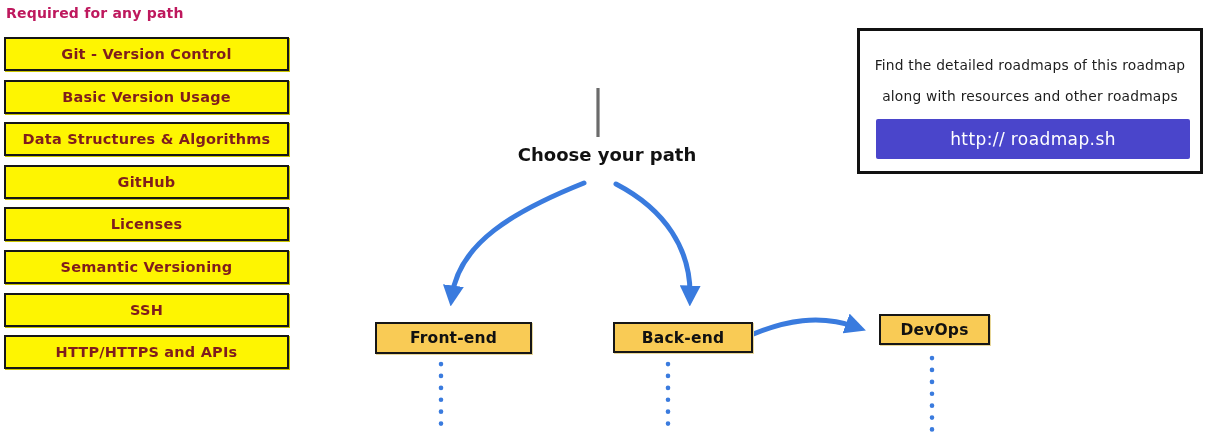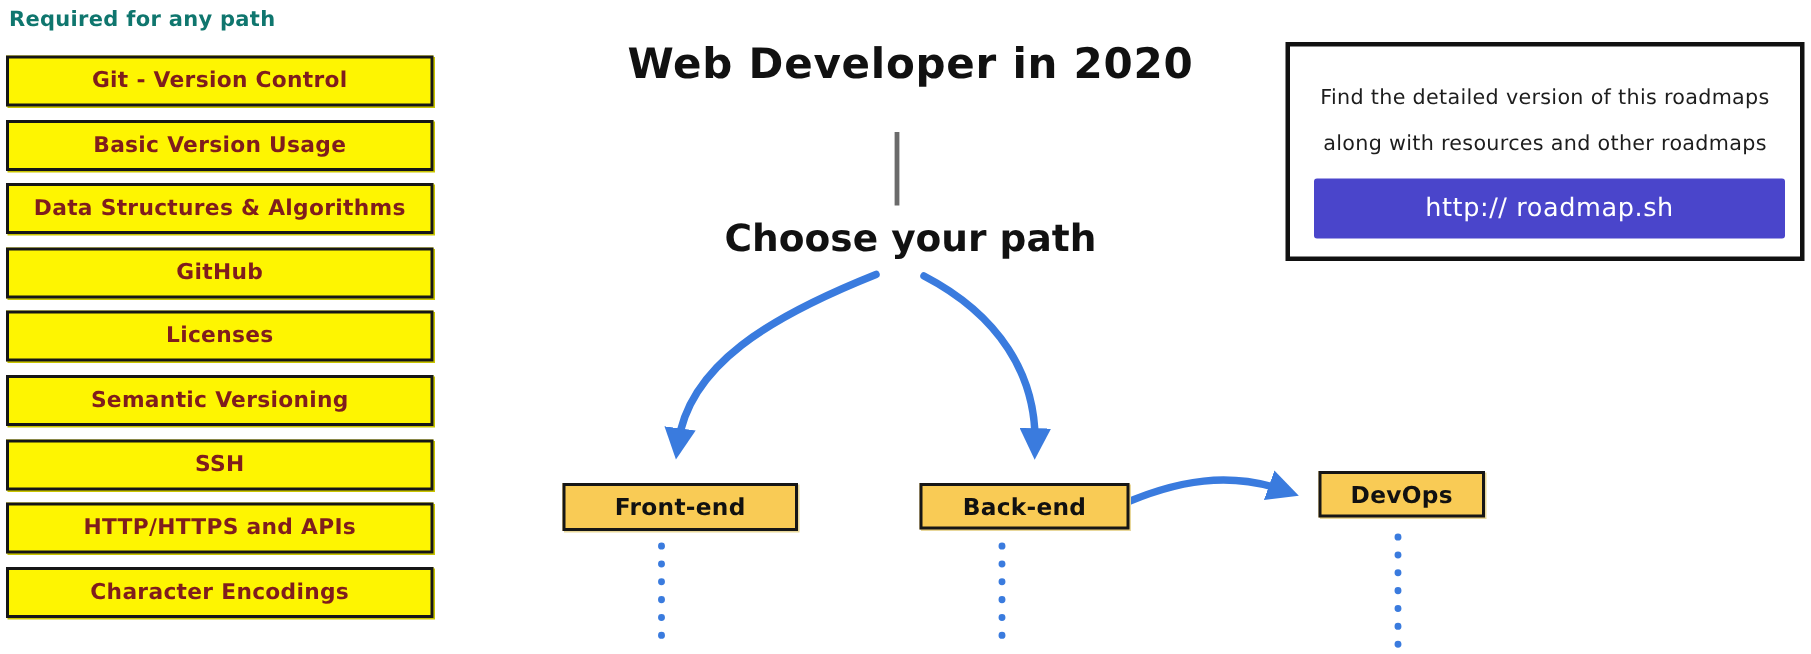--- a/index.html
+++ b/index.html
@@ -16,21 +16,21 @@
   }
   .stage{
     position:relative;
     width:1207px;height:436px;
     background:#ffffff;
     overflow:hidden;
   }
   
   .req-title{
     position:absolute;left:6px;top:5px;
-    font-size:14px;font-weight:bold;color:#0f766e;
+    font-size:14px;font-weight:bold;color:#be185d;
     letter-spacing:0.2px;
   }
   .req-list{
     position:absolute;left:4px;top:37px;width:285px;
   }
   .req-item{
     height:34px;
     margin-bottom:8.6px;
     background:var(--yellow);
     border:2.5px solid var(--ink);
@@ -43,21 +43,21 @@
   
   .main-title{
     position:absolute;left:412px;top:26px;width:390px;
     text-align:center;
     font-size:28px;font-weight:bold;color:#111;
     letter-spacing:0.5px;
   }
   .choose-label{
     position:absolute;left:412px;top:144px;width:390px;
     text-align:center;
-    font-size:25px;font-weight:bold;color:#111;
+    font-size:18px;font-weight:bold;color:#111;
   }
   svg.overlay{
     position:absolute;left:0;top:0;width:1207px;height:436px;
     pointer-events:none;
   }
   .stem{stroke:#6b6b6b;stroke-width:3.2;stroke-linecap:butt;fill:none;}
   .arrow{stroke:var(--blue);stroke-width:5;fill:none;stroke-linecap:round;}
   .arrowhead{fill:var(--blue);}
   .dots{stroke:var(--blue);stroke-width:4.6;fill:none;stroke-linecap:round;stroke-dasharray:0.1 11.8;}
   .path-node{
@@ -103,24 +103,22 @@
   <div class="req-title">Required for any path</div>
   <div class="req-list">
     <div class="req-item">Git - Version Control</div>
     <div class="req-item">Basic Version Usage</div>
     <div class="req-item">Data Structures &amp; Algorithms</div>
     <div class="req-item">GitHub</div>
     <div class="req-item">Licenses</div>
     <div class="req-item">Semantic Versioning</div>
     <div class="req-item">SSH</div>
     <div class="req-item">HTTP/HTTPS and APIs</div>
-    <div class="req-item">Character Encodings</div>
   </div>
 
-  <div class="main-title">Web Developer in 2020</div>
   <div class="choose-label">Choose your path</div>
 
   <svg class="overlay" viewBox="0 0 1207 436">
     <defs>
       <marker id="ah" viewBox="0 0 10 10" refX="5" refY="5" markerWidth="4.2" markerHeight="4.2" orient="auto">
         <path class="arrowhead" d="M 0 0 L 10 5 L 0 10 z"></path>
       </marker>
     </defs>
     <path class="stem" d="M 598 88 L 598 137"></path>
     <path class="arrow" d="M 584 183 C 514 211, 459 243, 452 296" marker-end="url(#ah)"></path>
@@ -130,19 +128,19 @@
     <path class="dots" d="M 668 364 L 668 434"></path>
     <path class="dots" d="M 932 358 L 932 430"></path>
   </svg>
 
   <div class="path-node node-frontend">Front-end</div>
   <div class="path-node node-backend">Back-end</div>
   <div class="path-node node-devops">DevOps</div>
 
   <div class="info-box">
     <div class="info-text">
-      <div>Find the detailed version of this roadmaps</div>
+      <div>Find the detailed roadmaps of this roadmap</div>
       <div>along with resources and other roadmaps</div>
     </div>
     <div class="info-btn">http:// roadmap.sh</div>
   </div>
 
 </div>
 
 </body></html>

